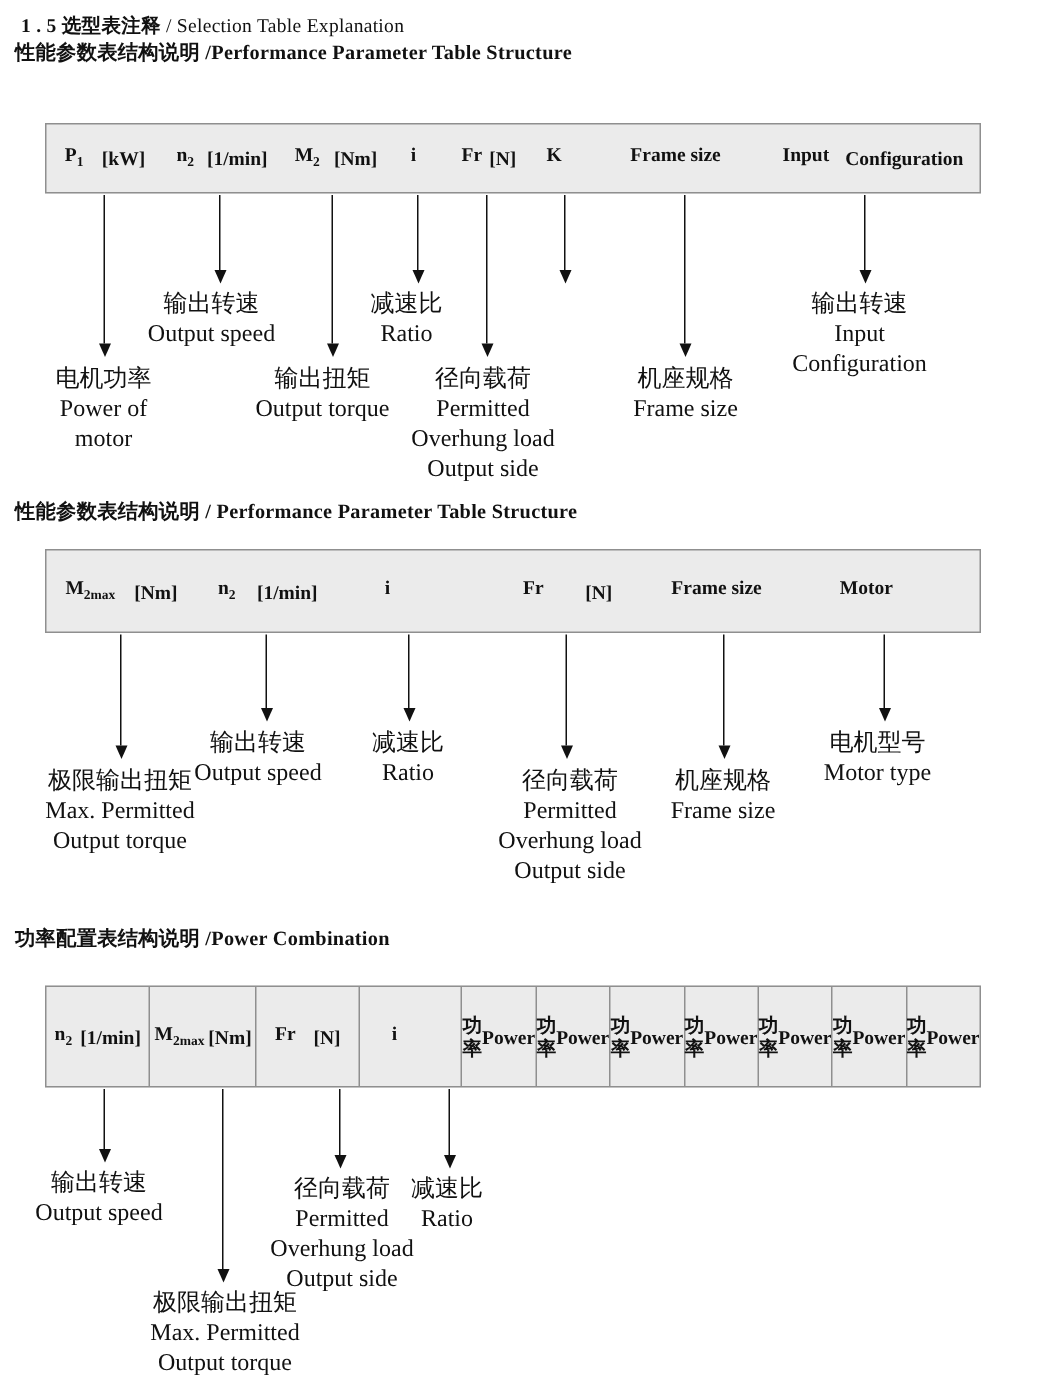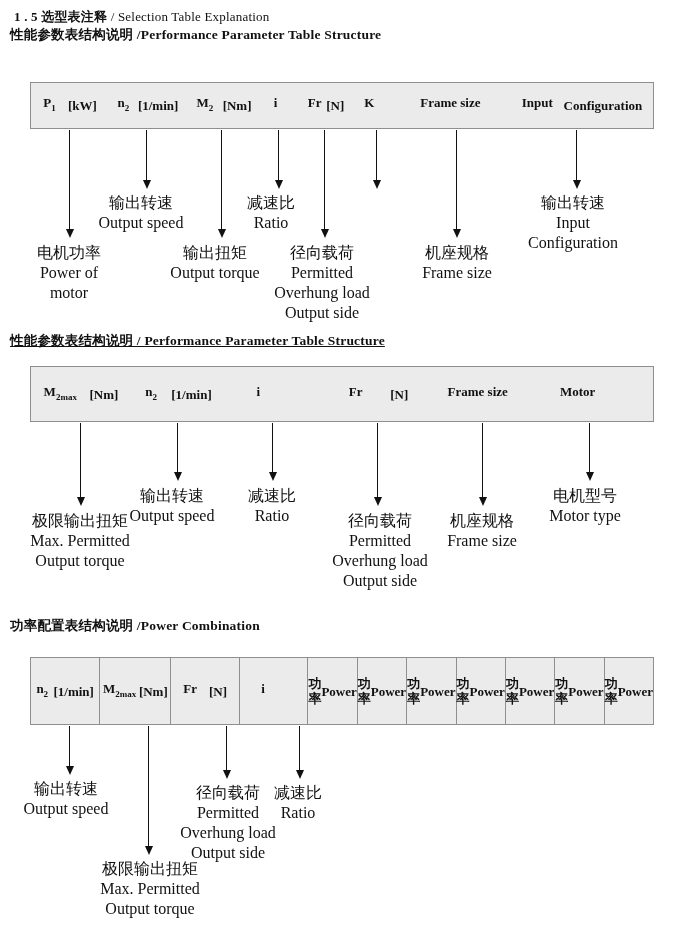--- a/index.html
+++ b/index.html
@@ -100,21 +100,21 @@
   <div class="note" style="left:412px;top:243px;width:90px;">
     <div>机座规格</div>
     <div>Frame size</div>
   </div>
   <div class="note" style="left:523px;top:193px;width:100px;">
     <div>输出转速</div>
     <div>Input</div>
     <div>Configuration</div>
   </div>
 
-  <div class="sec-heading" style="left:10px;top:332px;text-decoration:underline;">性能参数表结构说明 / Performance Parameter Table Structure</div>
+  <div class="sec-heading" style="left:10px;top:332px;">性能参数表结构说明 / Performance Parameter Table Structure</div>
 
   <div class="hdr-table" style="left:30px;top:366px;width:622px;height:54px;">
     <div class="cell" style="width:100px">
       <div><span>M</span><sub>2max</sub></div>
       <div>[Nm]</div>
     </div>
     <div class="cell" style="width:95px">
       <div><span>n</span><sub>2</sub></div>
       <div>[1/min]</div>
     </div>

